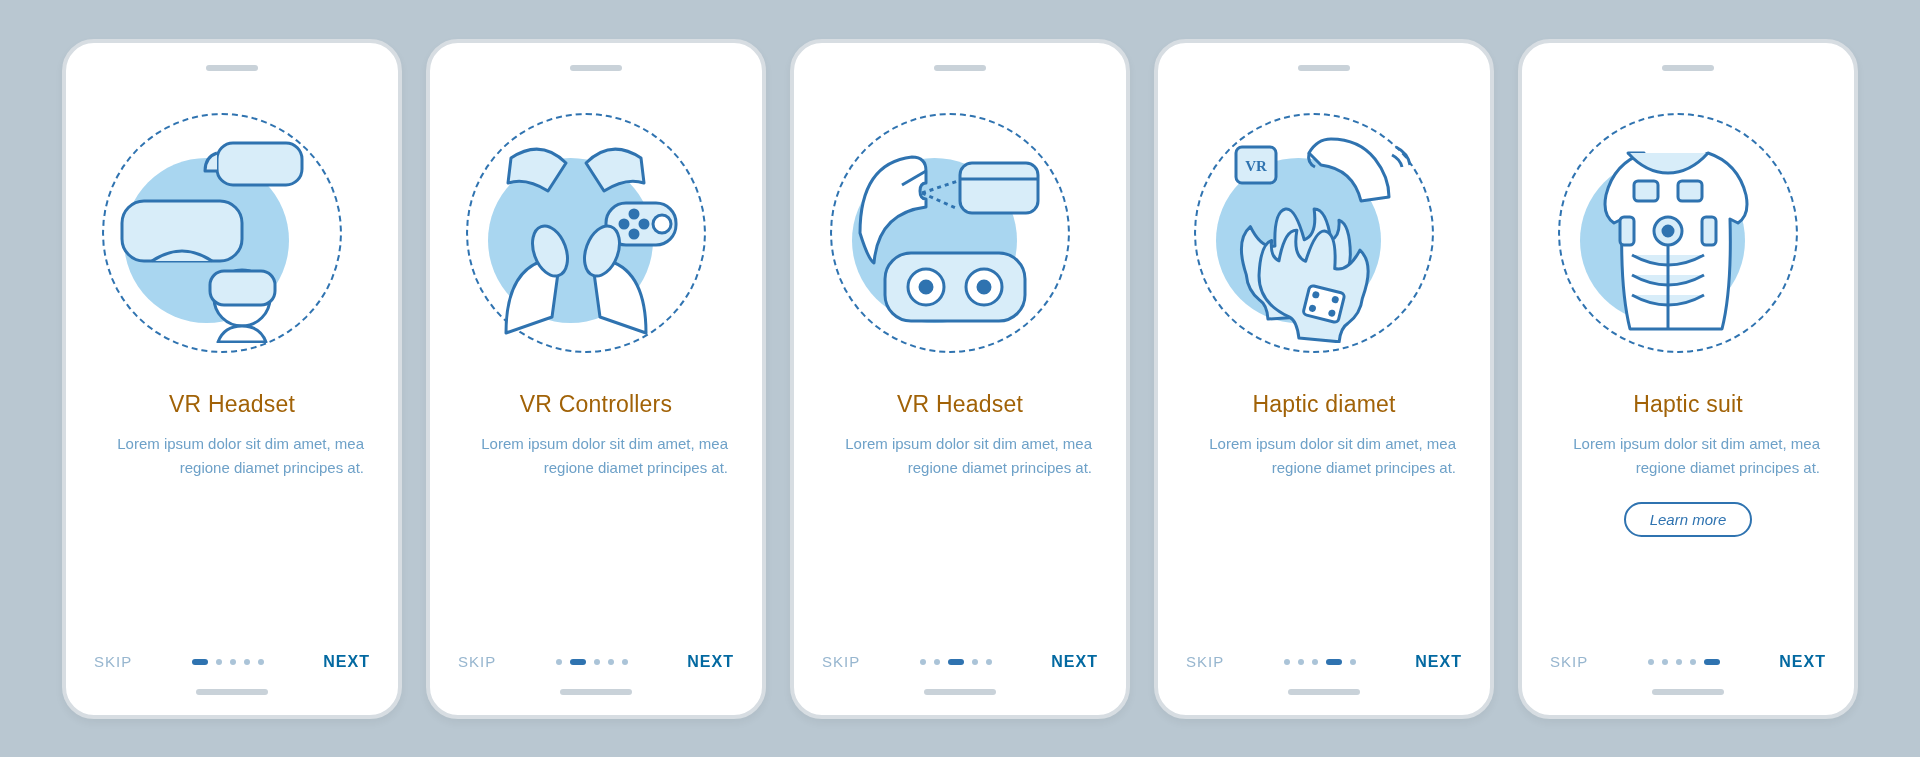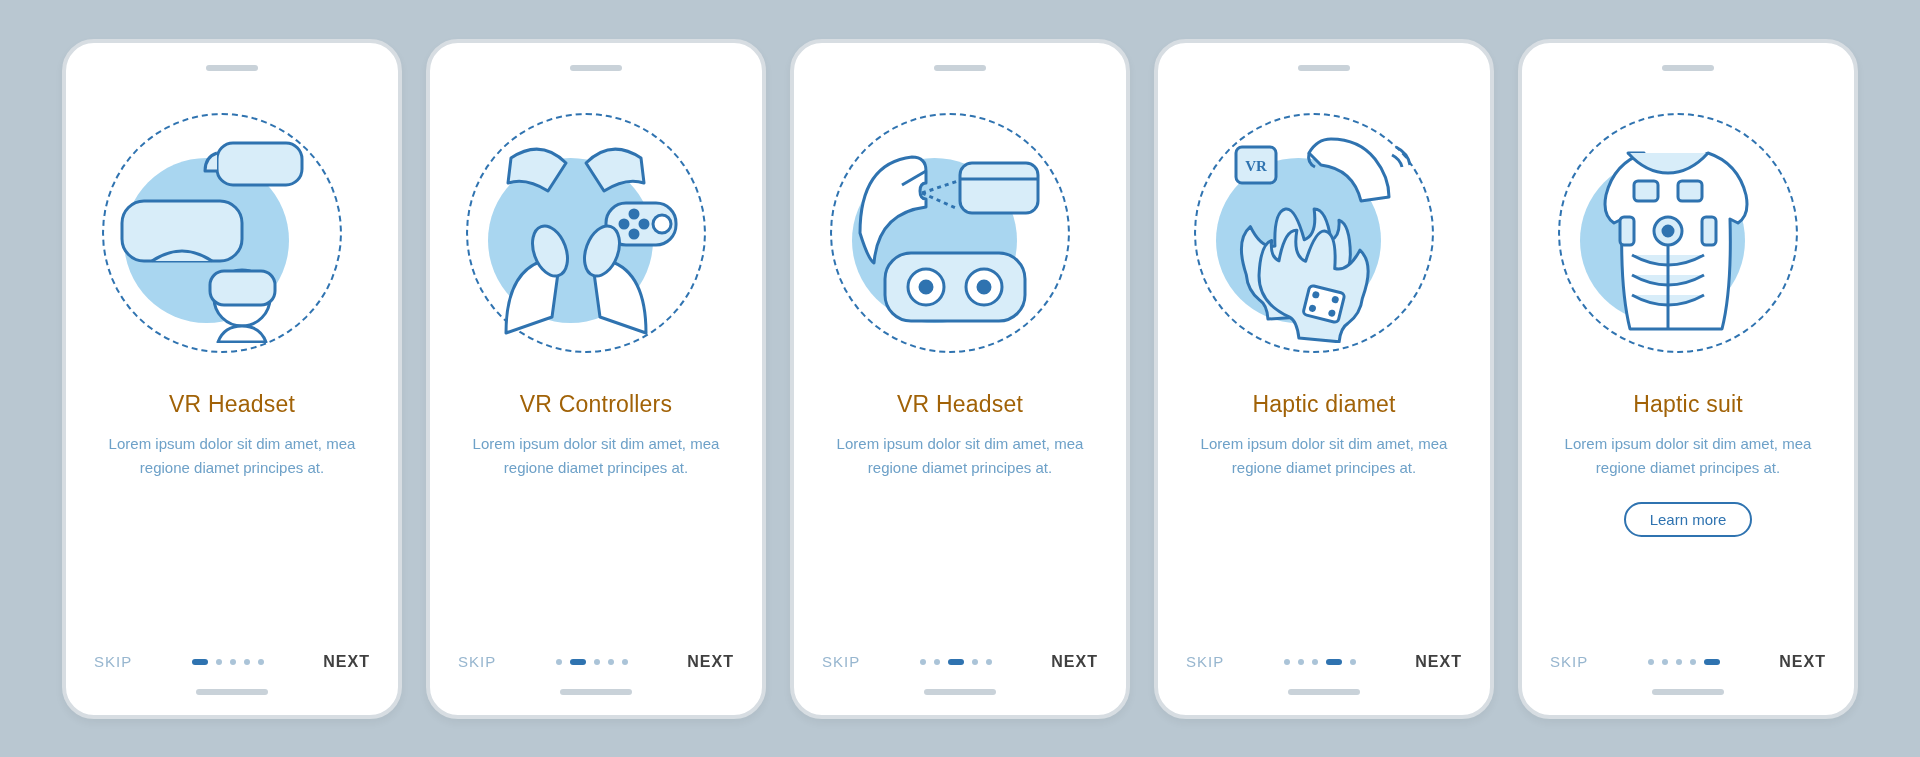--- a/index.html
+++ b/index.html
@@ -66,49 +66,50 @@
     font-weight: 500;
     text-align: center;
     margin-top: 10px;
     margin-bottom: 14px;
     letter-spacing: 0.2px;
   }
   .desc {
     color: #6ea1c8;
     font-size: 15px;
     line-height: 1.6;
-    text-align: center;
+    text-align: right;
     padding: 0 6px;
     flex: 0 0 auto;
   }
   .learn-more {
     margin-top: 22px;
     border: 2px solid #2f73b0;
     color: #2f73b0;
     background: transparent;
     border-radius: 22px;
     padding: 7px 24px;
     font-size: 15px;
     cursor: pointer;
+    font-style: italic;
   }
   .spacer { flex: 1; }
   .footer {
     width: 100%;
     display: flex;
     justify-content: space-between;
     margin-bottom: 18px;
   }
   .skip {
     color: #97b6cf;
     font-size: 15px;
     letter-spacing: 1px;
     cursor: pointer;
   }
   .next {
-    color: #404040;
+    color: #0369a1;
     font-size: 16px;
     letter-spacing: 1px;
     font-weight: 600;
     cursor: pointer;
   }
   .dots { display: flex; gap: 8px; align-items:center; }
   .dot {
     width: 6px; height: 6px; border-radius: 50%; background: #abc4d8;
   }
   .dot.active {

